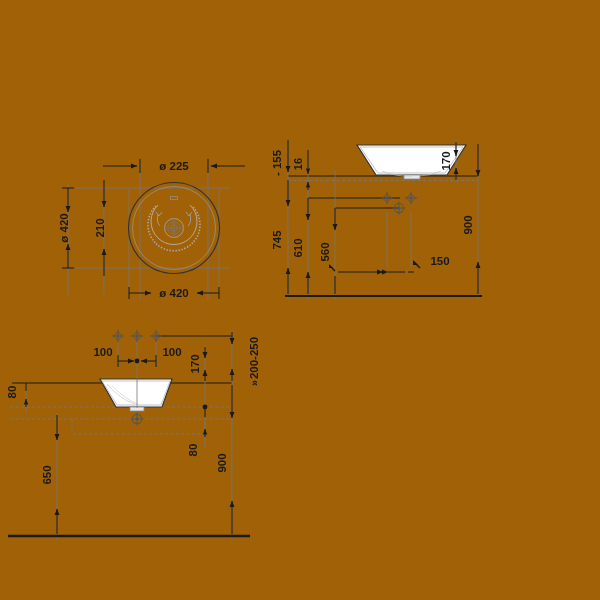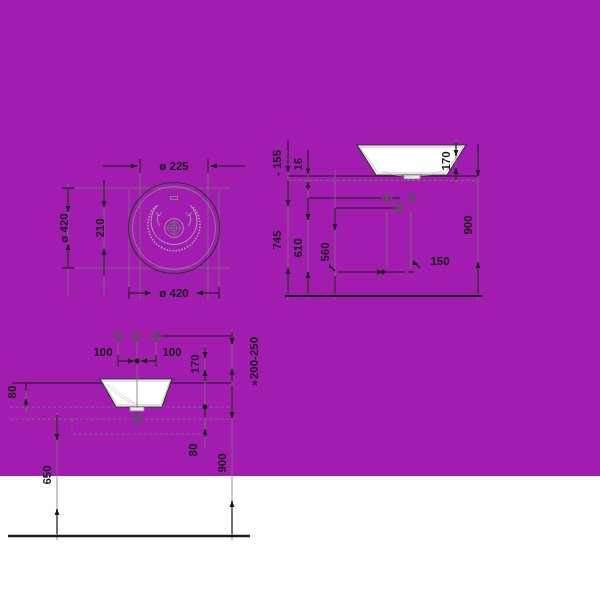--- a/index.html
+++ b/index.html
@@ -1,18 +1,18 @@
 <!DOCTYPE html>
 <html><head>
 <meta charset="utf-8">
 <style>
   html,body{margin:0;padding:0;background:#ffffff;}
   body{width:600px;height:600px;overflow:hidden;
        font-family:"Liberation Sans",sans-serif;}
-  #sheet{position:relative;width:600px;height:476px;background:#a21caf;}
+  #sheet{position:relative;width:600px;height:600px;background:#a16207;}
   svg{display:block;}
   .dimtxt{font-family:"Liberation Sans",sans-serif;font-weight:bold;
           font-size:11.5px;fill:#1a1a1a;}
   .dimtxt.sm{font-size:11px;}
 </style>
 </head>
 <body>
 
 <div id="sheet">
 <svg width="600" height="600" viewBox="0 0 600 600">

